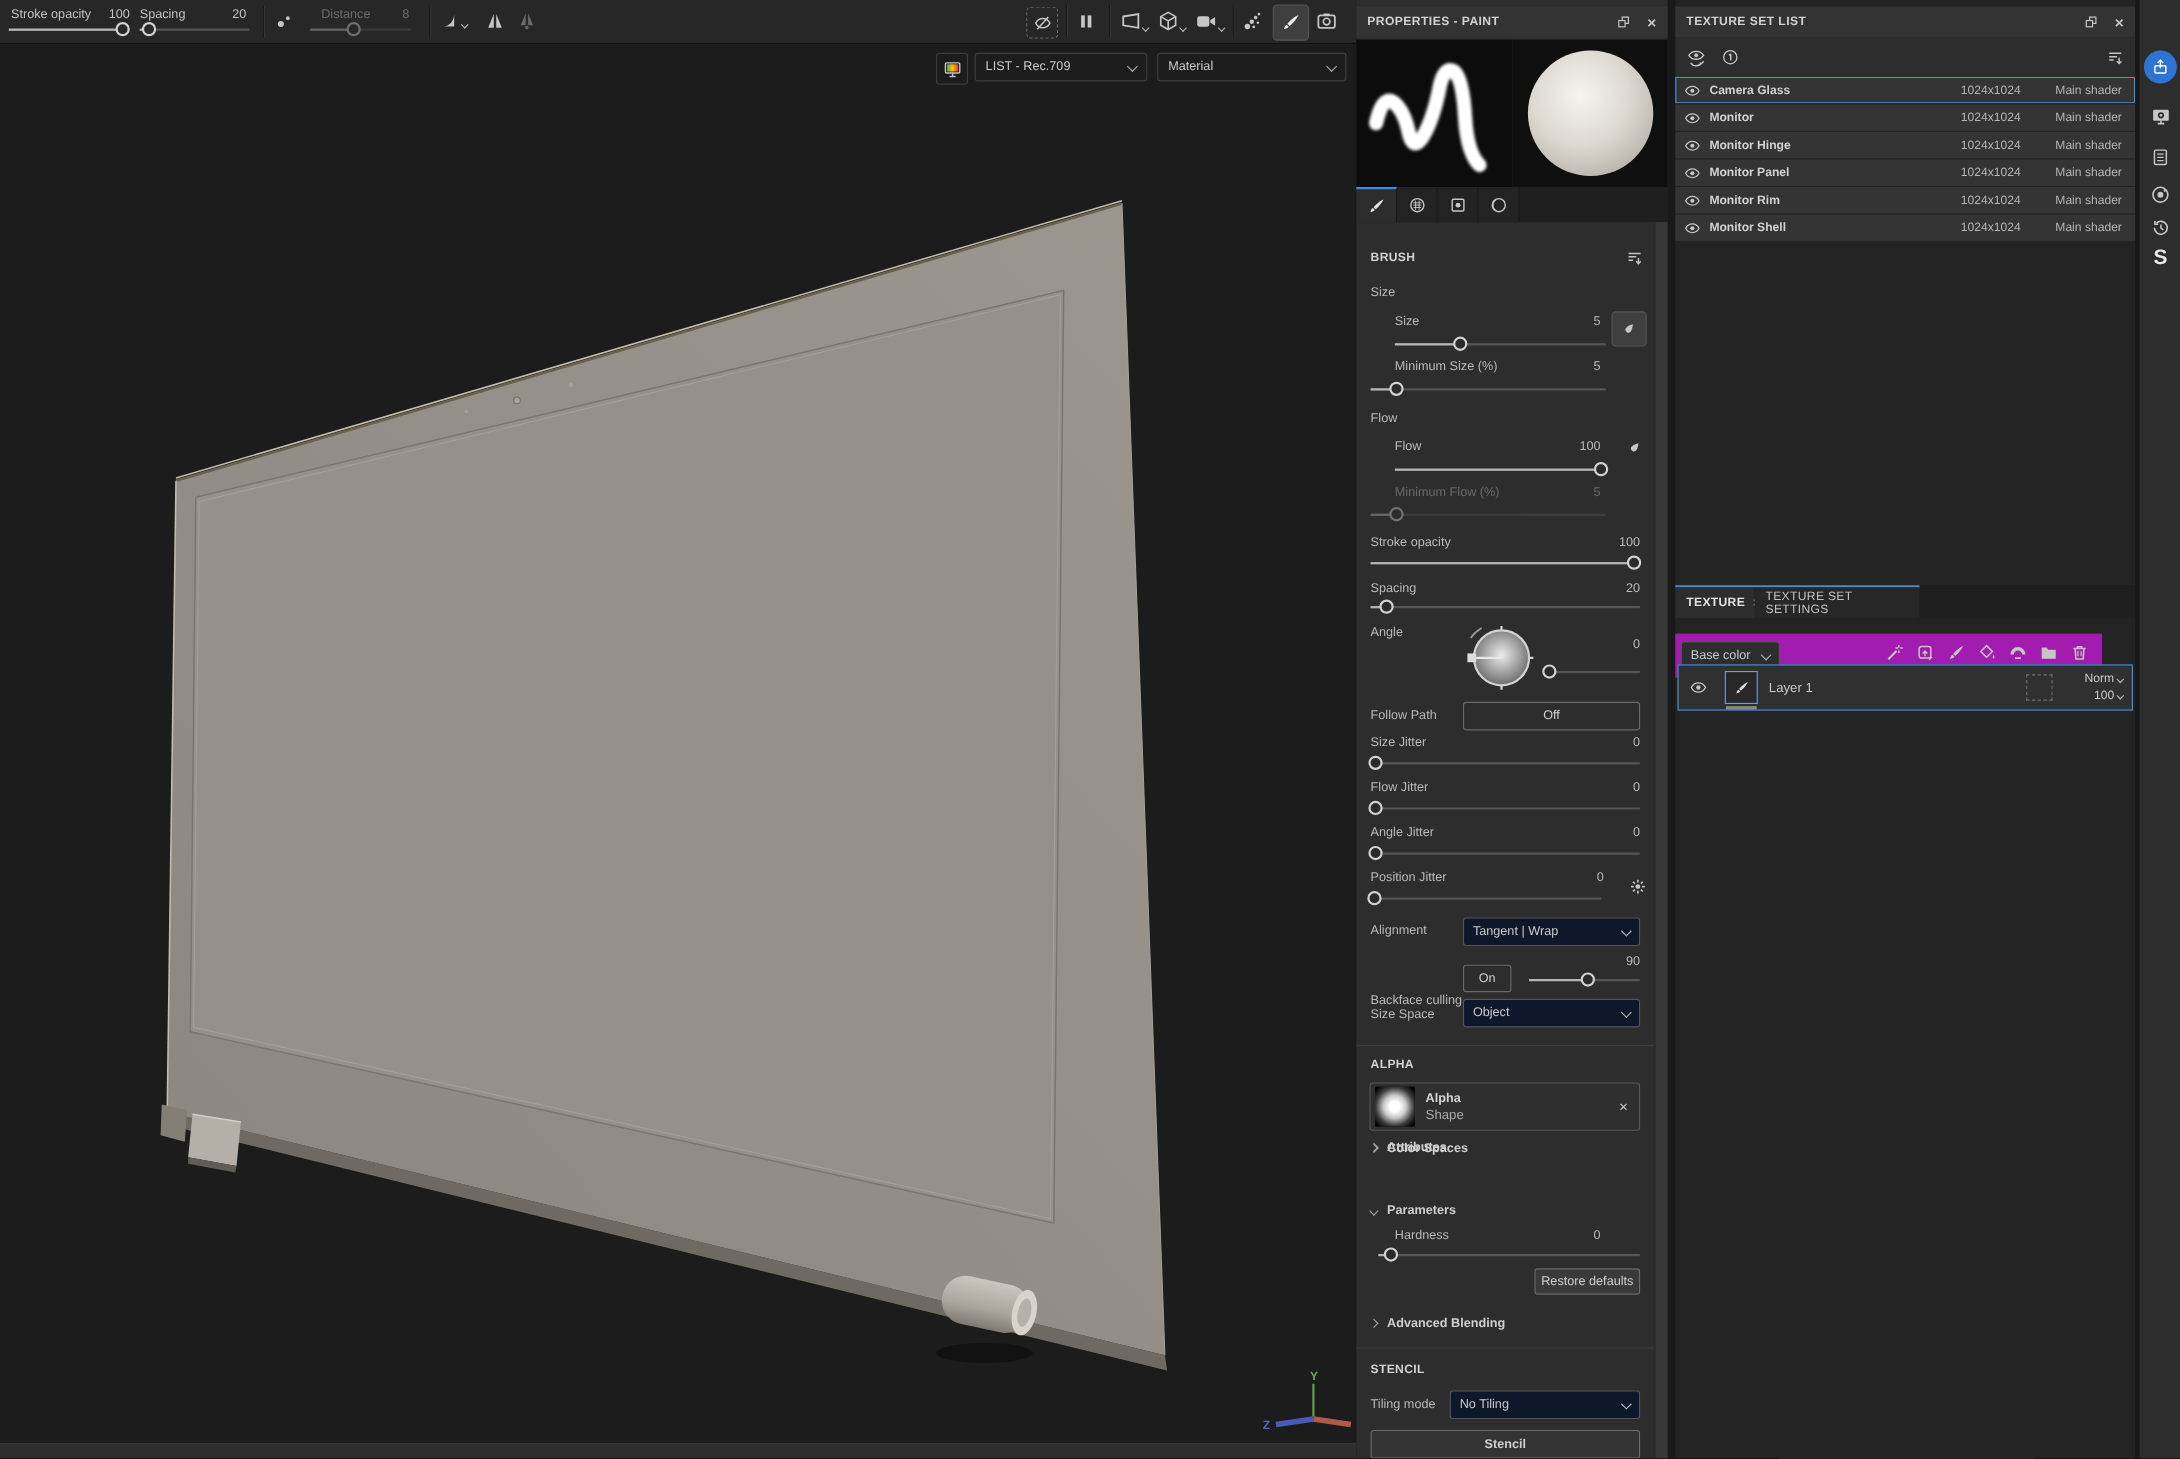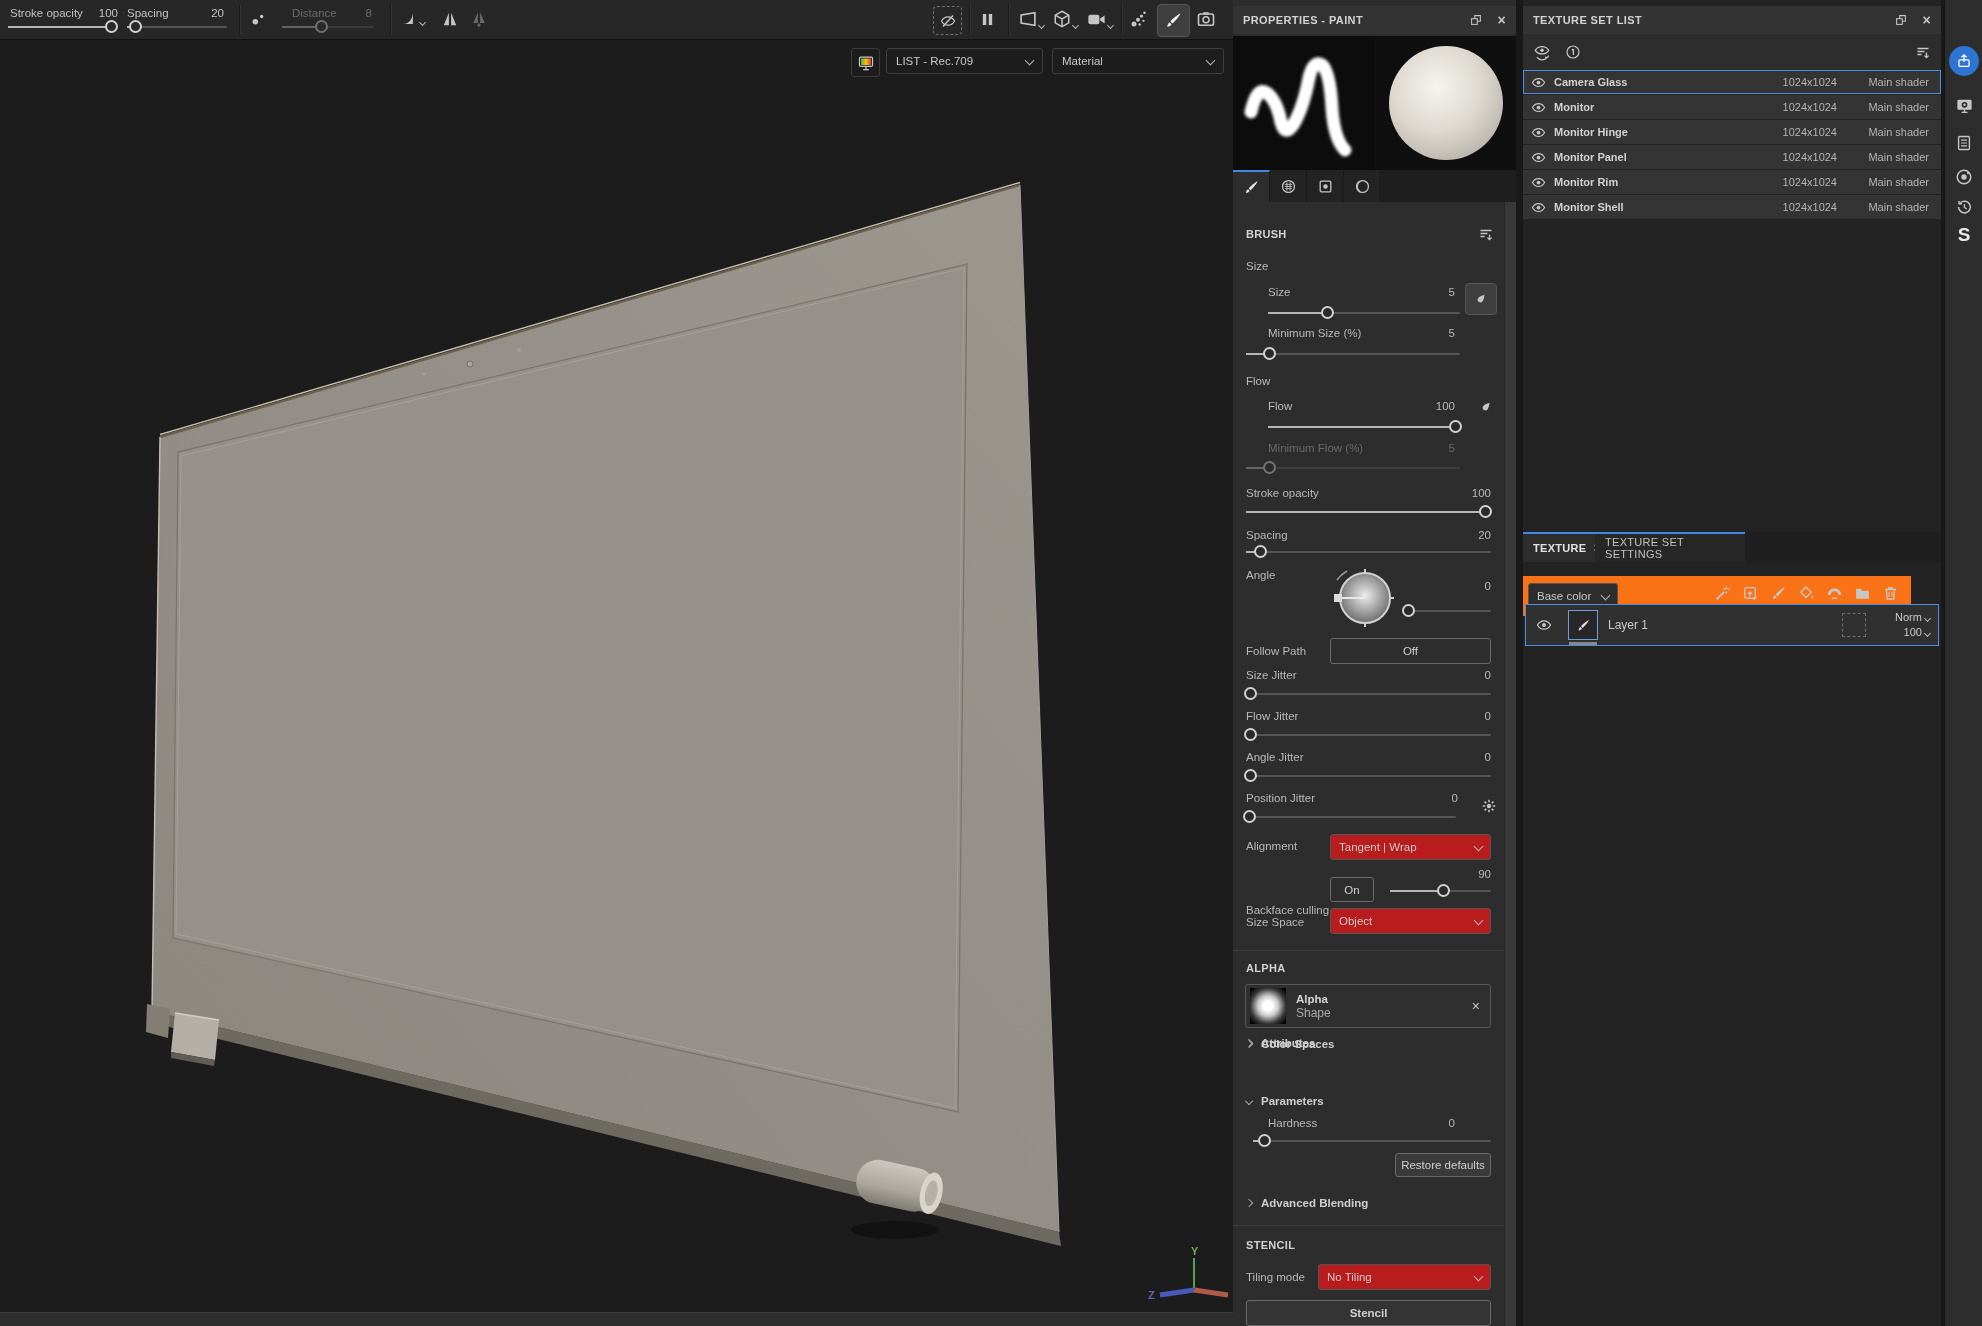--- a/index.html
+++ b/index.html
@@ -38,41 +38,41 @@
   .sphere-prev{width:141px;height:134px;background:#0f0f0f;display:flex;align-items:center;justify-content:center}
   .sphere{width:114px;height:114px;border-radius:50%;background:radial-gradient(circle at 42% 36%,#f6f4ee 0%,#ddd9d1 45%,#b3aea5 85%,#948f86 100%)}
   .ptabs{position:absolute;left:0;top:170px;width:283px;height:32px;background:#1f1f1f;display:flex}
   .ptab{width:37px;height:32px;display:flex;align-items:center;justify-content:center;background:#232323;border-right:1px solid #1a1a1a;box-sizing:border-box}
   .ptab.sel{background:#2d2d2d;border-top:2px solid #3f8ae0}
   .sechdr{position:absolute;left:13px;font-size:11px;font-weight:bold;color:#d2d2d2;letter-spacing:.3px}
   .grp{position:absolute;left:13px;font-size:11.5px;color:#b9b9b9}
   .prow{position:absolute;left:13px;right:25px;display:flex;justify-content:space-between;font-size:11.5px;color:#b9b9b9}
   .prow.ind{left:35px;right:61px}
   .pbtn{position:absolute;box-sizing:border-box;border:1px solid #6a6a6a;border-radius:3px;color:#cfcfcf;font-size:11.5px;display:flex;align-items:center;justify-content:center;background:transparent}
-  .pdd{position:absolute;box-sizing:border-box;background:#b91c1c;border:1px solid #555;border-radius:3px;font-size:11.5px;color:#c9c9c9;display:flex;align-items:center;padding:0 8px;height:26px}
+  .pdd{position:absolute;box-sizing:border-box;background:#0f172a;border:1px solid #555;border-radius:3px;font-size:11.5px;color:#c9c9c9;display:flex;align-items:center;padding:0 8px;height:26px}
   .pdd .chev{margin-left:auto;margin-top:-2px}
   .hr{position:absolute;left:0;right:12px;height:1px;background:#3c3c3c}
   .colrow{position:absolute;left:13px;display:flex;align-items:center;gap:9px;font-size:11.5px;font-weight:bold;color:#cfcfcf}
   .cr{width:5px;height:5px;border-right:1.6px solid #a5a5a5;border-bottom:1.6px solid #a5a5a5;display:inline-block}
   .cr.right{transform:rotate(-45deg)}
   .cr.down{transform:rotate(45deg)}
   .alphabox{position:absolute;left:12px;right:25px;height:44px;border:1px solid #585858;border-radius:3px;background:#2f2f2f;display:flex;align-items:center;box-sizing:border-box}
   .alphathumb{width:36px;height:36px;margin-left:4px;background:radial-gradient(circle,#ffffff 18%,#c9c9c9 40%,#3c3c3c 68%,#000 92%),#000}
   
   .tex{position:absolute;left:1523px;top:0;width:418px;height:1326px;background:#232323}
   .texrows{position:absolute;left:0;top:70px;width:418px}
   .trow{height:24px;margin-bottom:1px;background:#343434;display:flex;align-items:center;font-size:11px;box-sizing:border-box}
   .trow.sel{box-shadow:inset 0 0 0 1px #4a90e2}
   .trow .nm{font-weight:bold;color:#d2d2d2;margin-left:8px}
   .trow .res{margin-left:auto;width:86px;text-align:right;color:#b5b5b5}
   .trow .shd{width:92px;margin-right:12px;text-align:right;color:#b5b5b5}
   .ltabs{position:absolute;left:0;top:532px;width:418px;height:30px;background:#1f1f1f}
   .ltab-line{position:absolute;left:0;top:0;width:222px;height:2px;background:#3f8ae0}
   .ltab{position:absolute;top:2px;height:28px;display:flex;align-items:center;font-size:11px;letter-spacing:.3px;padding:0 10px;box-sizing:border-box}
-  .ltoolbar{position:absolute;left:0;top:576px;width:388px;height:40px;background:#f97316}
+  .ltoolbar{position:absolute;left:0;top:576px;width:388px;height:40px;background:#a21caf}
   .licons{position:absolute;right:12px;top:9px;display:flex;gap:11px;align-items:center}
   .layerrow{position:absolute;left:2px;top:604px;width:414px;height:42px;background:#303030;border:1px solid #4a90e2;box-sizing:border-box;display:flex;align-items:center}
   .lthumb{width:28px;height:28px;border:1px solid #6aa0e0;background:#282828;margin-left:16px;display:flex;align-items:center;justify-content:center;position:relative}
   .lprog{position:absolute;left:0;bottom:-6px;width:28px;height:3px;background:#8a8a8a}
   .maskslot{width:22px;height:22px;border:1px dashed rgba(160,160,160,.55);margin-left:auto}
   .blendcol{width:58px;margin:0 8px 0 6px;font-size:11px;color:#c9c9c9;text-align:right;line-height:15px}
   
   .strip{position:absolute;left:1944px;top:0;width:38px;height:1326px;background:#2d2d2d;border-left:1px solid #141414;box-sizing:border-box}
   .strip .it{position:absolute;left:0;width:38px;display:flex;justify-content:center}
   .bluecirc{width:30px;height:30px;border-radius:50%;background:#2e74d3;display:flex;align-items:center;justify-content:center}

